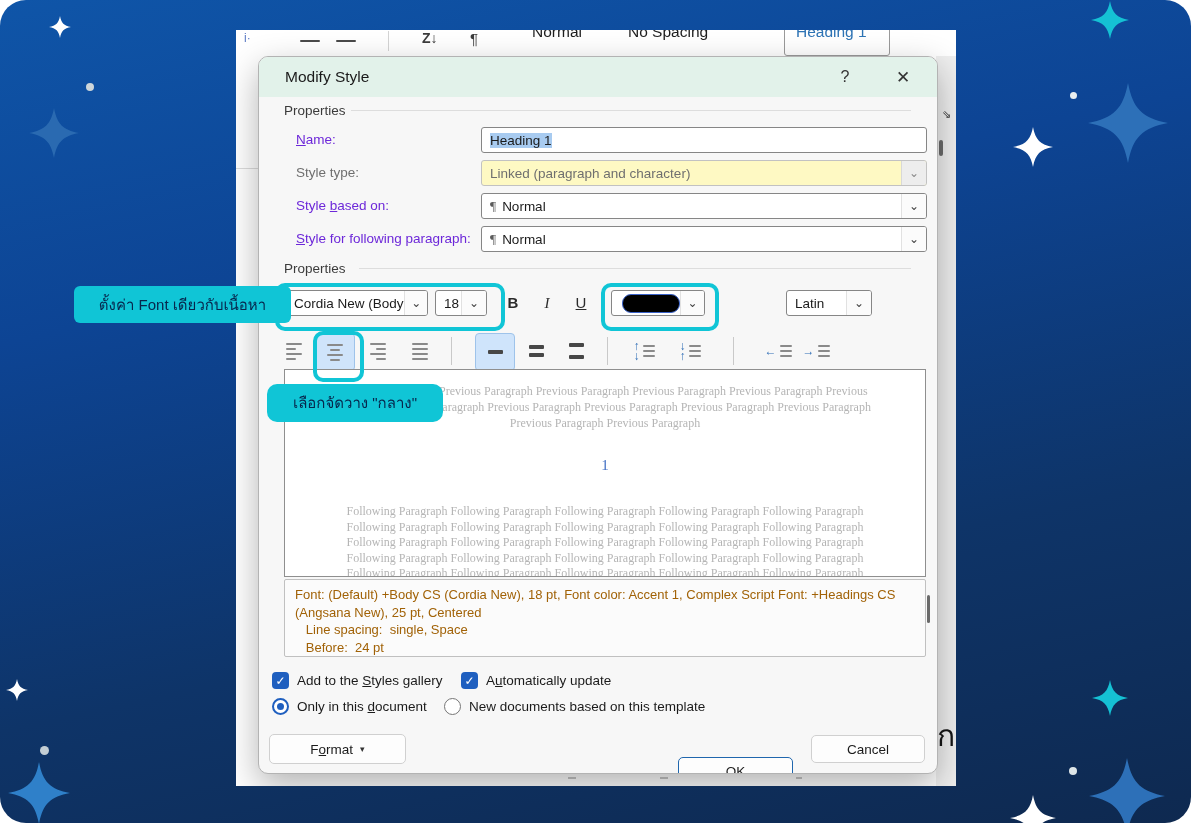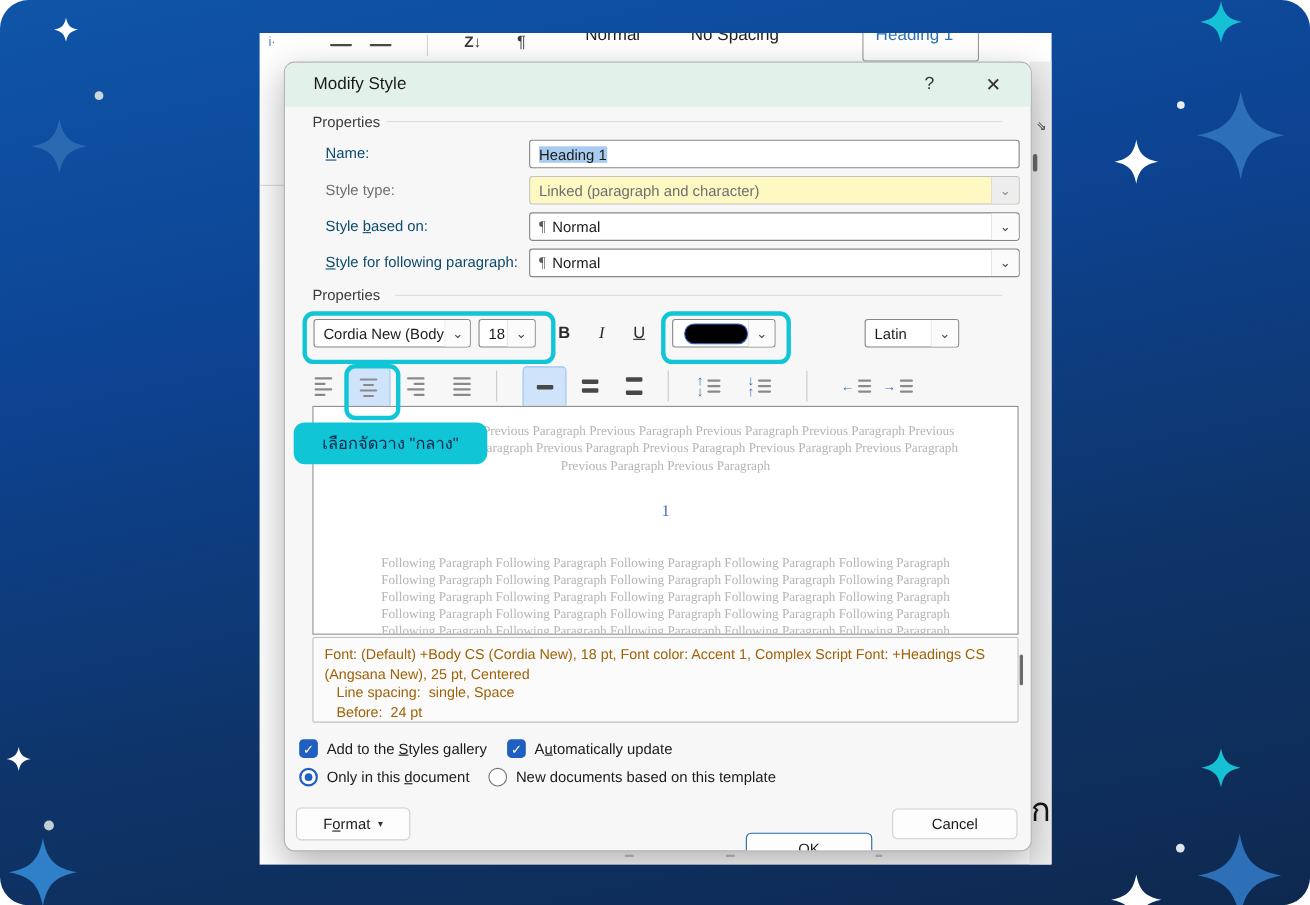--- a/index.html
+++ b/index.html
@@ -27,21 +27,21 @@
   
   .dialog{position:absolute;left:22px;top:26px;width:678px;height:716px;background:#f7f7f7;
           border:1px solid #b3b3b3;border-radius:10px;box-shadow:0 12px 34px rgba(0,0,0,.30);overflow:hidden;}
   .titlebar{height:40px;background:#e2f2ea;display:flex;align-items:center;padding:0 14px 0 26px;}
   .title{font-size:15.5px;color:#1a1a1a;}
   .tbtn{width:40px;height:30px;display:flex;align-items:center;justify-content:center;
         font-size:17px;color:#333;cursor:default;}
   .help{margin-left:auto;margin-right:18px;font-size:16px;}
   .sec-label{position:absolute;font-size:13.5px;color:#3b3b3b;}
   .sec-line{position:absolute;height:1px;background:#dddddd;}
-  .lbl{position:absolute;font-size:13.5px;color:#0c4a6e;white-space:nowrap;}
+  .lbl{position:absolute;font-size:13.5px;color:#6d28d9;white-space:nowrap;}
   .ak{text-decoration:underline;}
   .field{position:absolute;left:222px;width:446px;height:26px;box-sizing:border-box;
          border:1px solid #868686;border-radius:3px;background:#fff;display:flex;align-items:center;
          font-size:13.5px;color:#1b1b1b;padding-left:8px;}
   .combo .chev{margin-left:auto;width:24px;align-self:stretch;display:flex;align-items:center;justify-content:center;
          color:#444;font-size:12px;border-left:1px solid #e1e1e1;background:#fbfbfb;border-radius:0 2px 2px 0;}
   .disabled{background:#fef9c3;color:#6f6f6f;border-color:#c2c2c2;}
   .disabled .chev{background:#ededed;color:#8a8a8a;border-left-color:#d8d8d8;}
   .pil{color:#5b5b5b;margin-right:6px;font-family:"Liberation Serif",serif;}
   .sel-text{background:#a8cbf0;}
@@ -364,27 +364,28 @@
         <span class="radio-on">
             <i></i>
           </span>
         <span><span>Only in this </span><span class="ak">d</span><span>ocument</span></span>
       </div>
       <div class="optrow" style="left:185px;top:641px">
         <span class="radio-off"></span>
         <span><span>New documents based on this template</span><span class="ak"></span><span></span></span>
       </div>
 
-      <div class="btn" style="left:10px;top:677px;width:104px;height:30px">
+      <div class="btn" style="left:10px;top:677px;width:137px;height:30px">
         <span><span>F</span><span class="ak">o</span><span>rmat</span></span>
         <span class="caret">▾</span>
       </div>
       <div class="btn btn-ok" style="left:419px;top:700px;width:115px;height:28px">OK</div>
       <div class="btn" style="left:552px;top:678px;width:114px;height:28px">Cancel</div>
     </div>
   </div>
 
   <div class="hl" style="left:275px;top:283px;width:222px;height:40px"></div>
   <div class="hl" style="left:601px;top:283px;width:110px;height:40px"></div>
   <div class="hl" style="left:313px;top:331px;width:43px;height:43px"></div>
 
+  <div class="callout" style="left:74px;top:286px;width:193px;height:37px;border-radius:6px">ตั้งค่า Font เดียวกับเนื้อหา</div>
   <div class="callout" style="left:267px;top:384px;width:152px;height:38px;border-radius:10px">เลือกจัดวาง "กลาง"</div>
 </div>
 
 </body></html>

